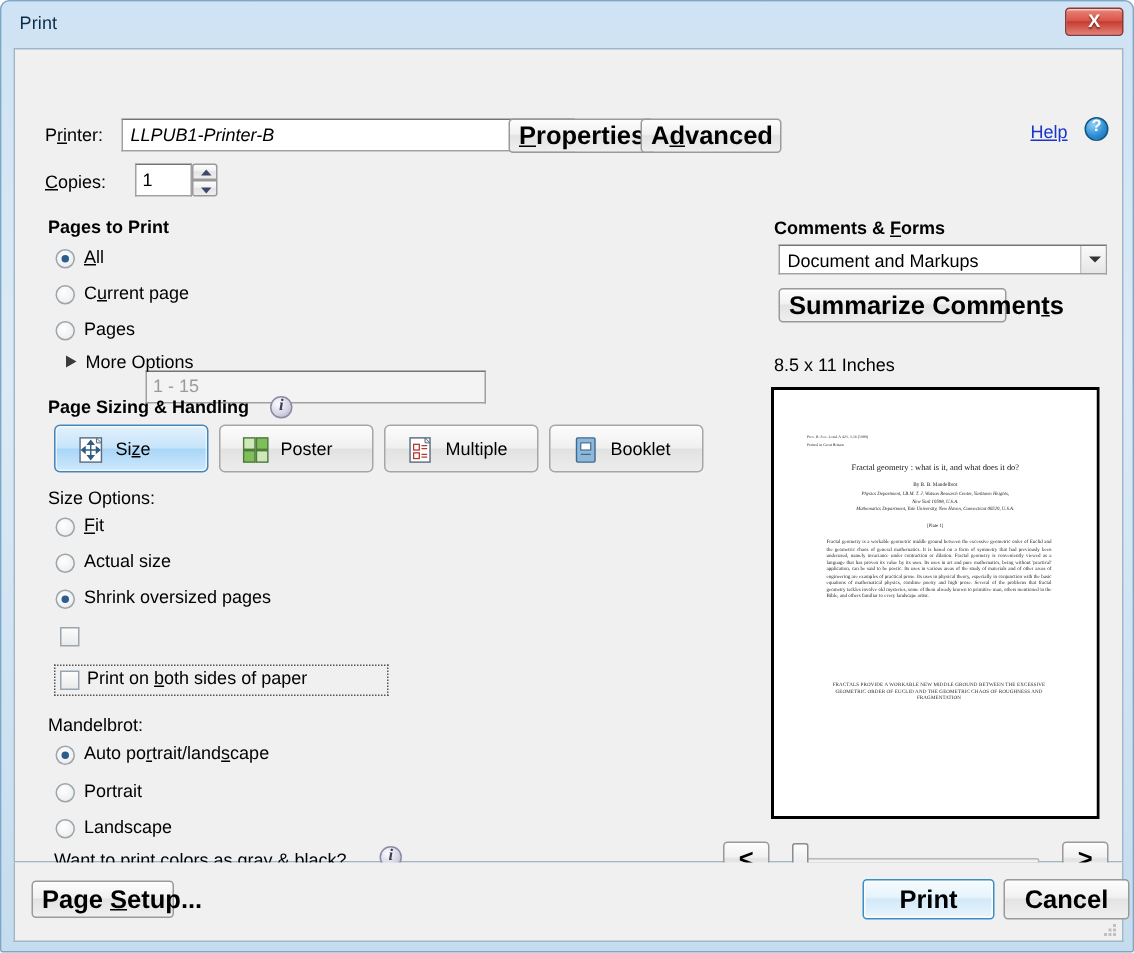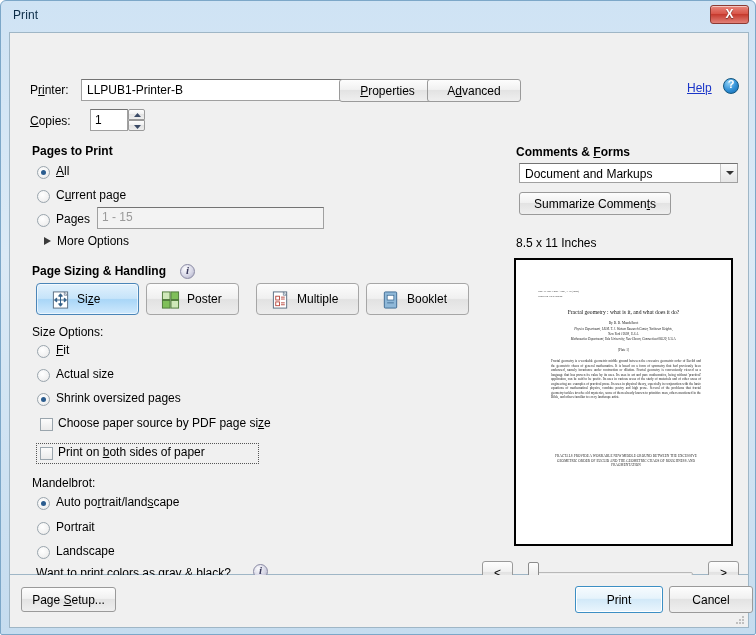--- a/index.html
+++ b/index.html
@@ -78,37 +78,38 @@
   .bold { font-weight: bold; }
   u.acc { text-decoration: underline; }
 
   
   .btn {
     position: absolute;
     background: linear-gradient(to bottom, #fdfdfd 0%, #f1f1f1 45%, #e3e3e3 50%, #efefef 100%);
     border: 1px solid #9a9a9a;
     border-radius: 3px;
     font-family: "Liberation Sans", sans-serif;
-    font-size: 12px;
+    font-size: 17px;
     color: #000;
     text-align: center;
     cursor: pointer;
     white-space: nowrap;
+    font-weight: bold;
   }
 
   .textbox {
     position: absolute;
     background: #fff;
     border: 1px solid #a0a0a0;
     border-top-color: #737373;
     font-size: 12px;
     padding: 2px 4px;
     line-height: normal;
   }
-  .textbox.placeholder { color: #9a9a9a; }
+  .textbox.placeholder { color: #9a9a9a; margin-top: 40px; }
 
   .combo {
     position: absolute;
     background: #fff;
     border: 1px solid #a0a0a0;
     border-top-color: #737373;
     cursor: pointer;
   }
   .combo .cv {
     position: absolute;
@@ -325,21 +326,21 @@
     <span id="title-text">Print</span>
     <div id="close-button">
       <span class="x">X</span>
     </div>
   </div>
 
   <div id="client">
 
     <span class="lbl" style="left:20px; top:50px;">P<u class="acc">ri</u>nter:</span>
 
-    <div class="combo" style="left:71px; top:46px; width:302px; height:22px;">
+    <div class="combo" style="left:71px; top:46px; width:302px; height:22px;font-style:italic;">
       <span class="cv">LLPUB1-Printer-B</span>
       <span class="arrowbox"></span>
     </div>
 
     <button class="btn" style="left:329px; top:46px; width:97px; height:23px;"><u class="acc">P</u>roperties</button>
 
     <button class="btn" style="left:415px; top:46px; width:94px; height:23px; left:417px;">A<u class="acc">d</u>vanced</button>
 
     <span id="help-link" style="left:677px; top:48px;">Help</span>
     <span id="help-icon" style="left:713px; top:45px;"></span>
@@ -390,21 +391,21 @@
           <line x1="5" y1="10" x2="15" y2="10"></line>
           <polygon points="10,3.4 12,6 8,6"></polygon>
           <polygon points="10,16.6 12,14 8,14"></polygon>
           <polygon points="3.6,10 6,12 6,8"></polygon>
           <polygon points="16.4,10 14,12 14,8"></polygon>
         </g>
       </svg>
       <span class="ptxt">Si<u class="acc">z</u>e</span>
     </div>
 
-    <div class="pbtn" style="left:136px; top:250px; width:93px;">
+    <div class="pbtn" style="left:136px; top:250px; width:103px;">
       <svg class="pico" viewBox="0 0 20 20">
         <rect x="1.5" y="1.5" width="8" height="8" fill="#cfe8b9" stroke="#4e7a3a"></rect>
         <rect x="10.5" y="1.5" width="8" height="8" fill="#7fbf5a" stroke="#4e7a3a"></rect>
         <rect x="1.5" y="10.5" width="8" height="8" fill="#7fbf5a" stroke="#4e7a3a"></rect>
         <rect x="10.5" y="10.5" width="8" height="8" fill="#cfe8b9" stroke="#4e7a3a"></rect>
       </svg>
       <span class="ptxt">Poster</span>
     </div>
 
     <div class="pbtn" style="left:246px; top:250px; width:103px;padding-left:40px;">
@@ -435,21 +436,20 @@
     <span class="radio" style="left:27px; top:312px;"></span>
     <span class="lbl" style="left:46px; top:310px;"><u class="acc">F</u>it</span>
 
     <span class="radio" style="left:27px; top:336px;"></span>
     <span class="lbl" style="left:46px; top:334px;">Actual size</span>
 
     <span class="radio on" style="left:27px; top:360px;"></span>
     <span class="lbl" style="left:46px; top:358px;">Shrink oversized pages</span>
 
     <span class="check" style="left:30px; top:385px;"></span>
-    <span class="lbl" style="left:48px; top:383px;">Choose paper source by PDF page si<u class="acc">z</u>e</span>
 
     <span class="check" style="left:30px; top:414px;"></span>
     <span class="lbl" style="left:48px; top:412px;">Print on <u class="acc">b</u>oth sides of paper</span>
     <span class="focusring" style="left:26px; top:410px; width:223px; height:21px;"></span>
 
     <span class="lbl" style="left:22px; top:443px;">Mandelbrot:</span>
 
     <span class="radio on" style="left:27px; top:464px;"></span>
     <span class="lbl" style="left:46px; top:462px;text-align:right;">Auto po<u class="acc">r</u>trait/land<u class="acc">s</u>cape</span>
 

